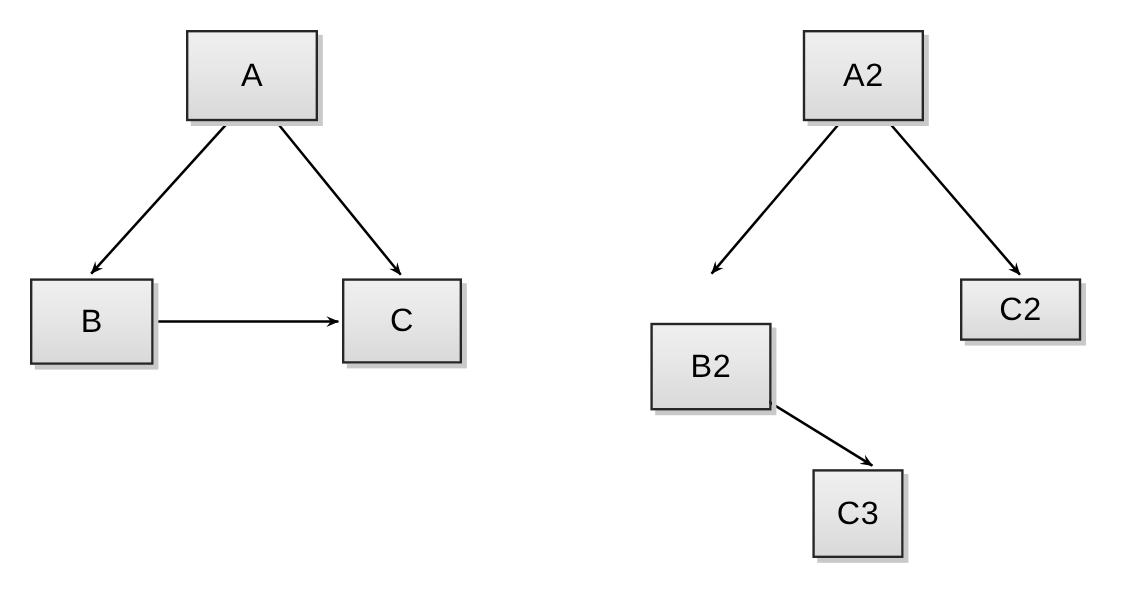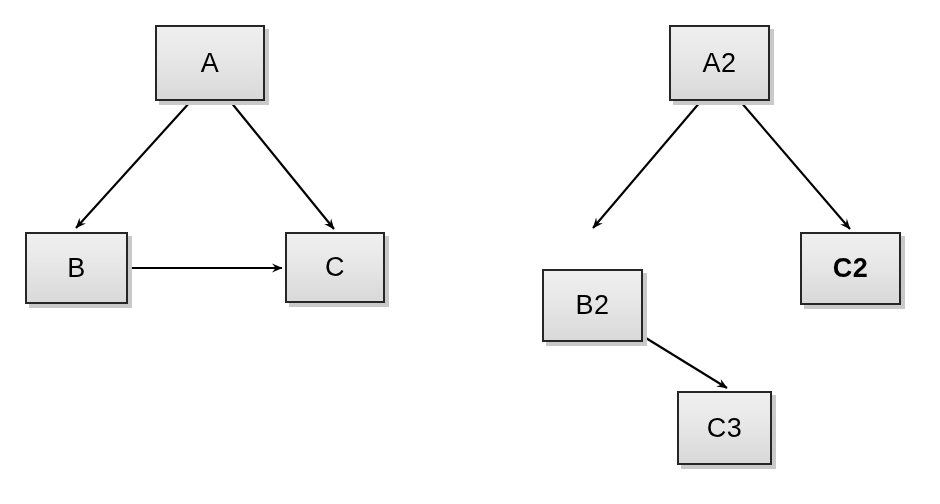--- a/index.html
+++ b/index.html
@@ -80,21 +80,21 @@
   </div>
 
   <div class="node" style="left:669px; top:25px; width:101px; height:76px;">
     <span class="node-label">A2</span>
   </div>
 
   <div class="node" style="left:542px; top:232px; width:101px; height:73px;margin-top:37px;">
     <span class="node-label">B2</span>
   </div>
 
-  <div class="node" style="left:800px; top:232px; width:101px; height:73px;font-weight:bold;">
+  <div class="node" style="left:800px; top:232px; width:101px; height:52px;">
     <span class="node-label">C2</span>
   </div>
 
-  <div class="node" style="left:677px; top:391px; width:95px; height:74px;text-align:right;">
+  <div class="node" style="left:677px; top:391px; width:76px; height:74px;text-align:right;">
     <span class="node-label">C3</span>
   </div>
 
 </div>
 
 </body></html>

